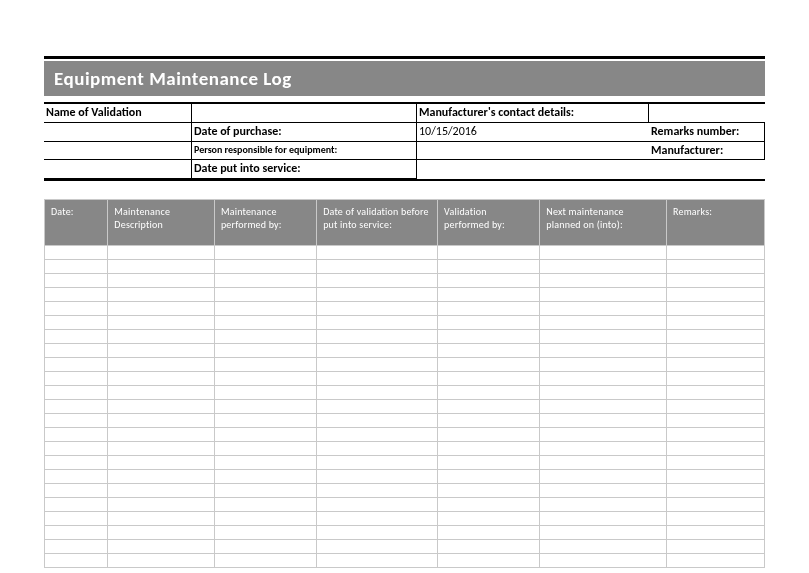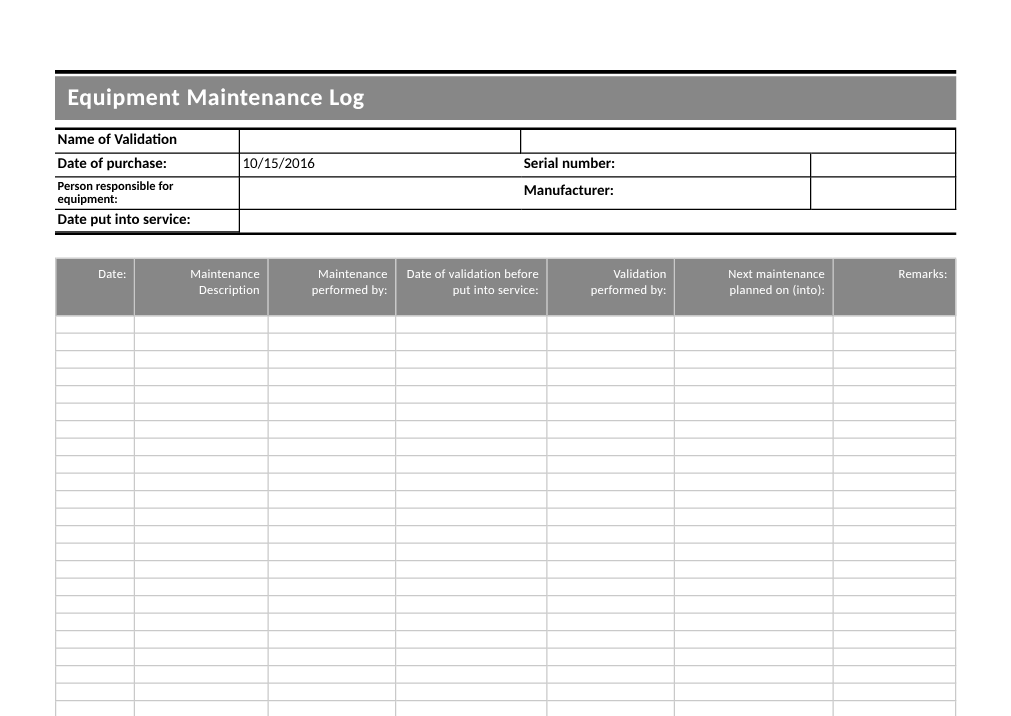--- a/index.html
+++ b/index.html
@@ -63,21 +63,21 @@
     border: 1px solid #c9c9c9;
     border-collapse: collapse;
     width: 100%;
     table-layout: fixed;
   }
   .log-table th {
     background: #878787;
     color: #fff;
     font-size: 10px;
     font-weight: normal;
-    text-align: right;
+    text-align: left;
     padding: 6px 6px;
     vertical-align: top;
     border-left: 1px solid #c9c9c9;
     border-right: 1px solid #c9c9c9;
     height: 46px;
     line-height: 1.25;
     letter-spacing: 0.2px;
   }
   .log-table td {
     border: 1px solid #c9c9c9;
@@ -94,27 +94,28 @@
   <div class="rule-thick"></div>
 
   <div class="title-band">Equipment Maintenance Log</div>
 
   <div class="rule-thin"></div>
 
   <div class="info-grid">
 
     <div class="info-cell right-sep">Name of Validation</div>
     <div class="info-cell val right-sep"></div>
+    <div class="info-cell right-sep">Manufacturer's contact details:</div>
     <div class="info-cell val"></div>
 
     <div class="info-cell val right-sep"></div>
     <div class="info-cell right-sep">Date of purchase:</div>
     <div class="info-cell val">10/15/2016</div>
 
-    <div class="info-cell right-sep">Serial number:</div>
+    <div class="info-cell right-sep">Remarks number:</div>
     <div class="info-cell val right-sep"></div>
     <div class="info-cell right-sep" style="font-size:10px;line-height:1.05;">Person responsible for equipment:</div>
     <div class="info-cell val"></div>
 
     <div class="info-cell right-sep">Manufacturer:</div>
     <div class="info-cell val right-sep"></div>
     <div class="info-cell right-sep">Date put into service:</div>
   </div>
 
   <div class="rule-thin2"></div>

